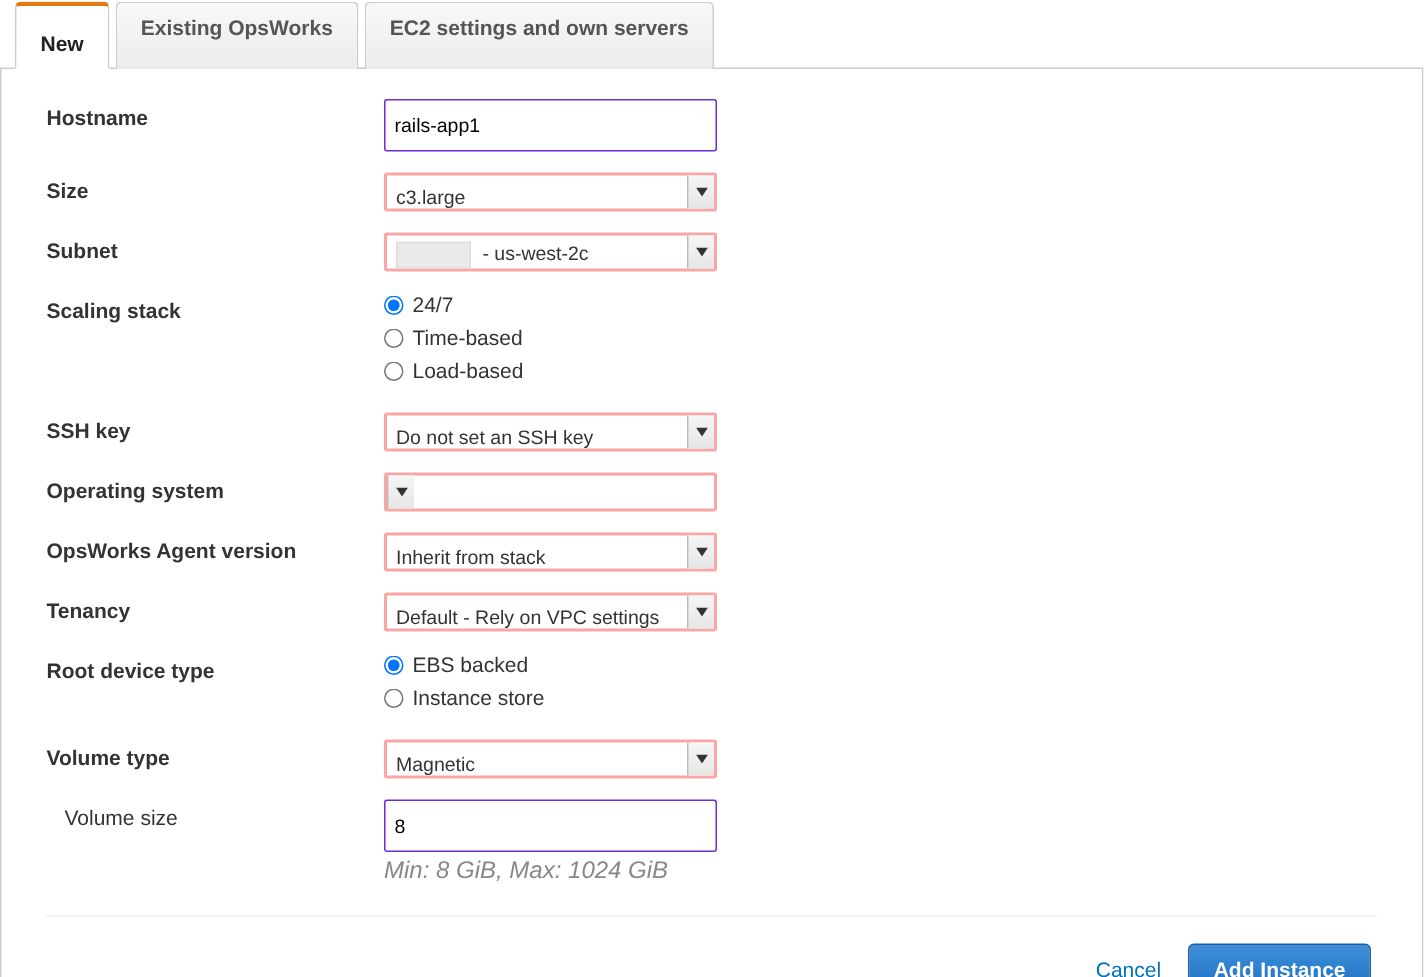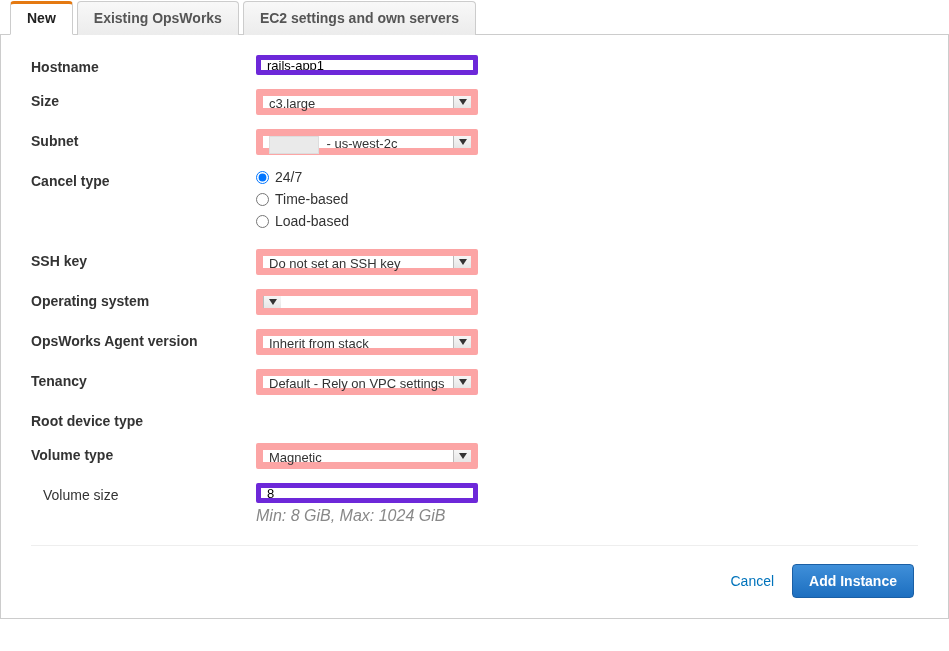--- a/index.html
+++ b/index.html
@@ -20,42 +20,42 @@
       cursor: pointer;
       margin-right: 4px;
       position: relative;
       bottom: -1px;
     }
     .tab.active {
       background: #fff;
       color: #222;
       border-top: 3px solid #e47911;
       border-bottom: 1px solid #fff;
-      padding-top: 6px;
+      padding-top: 17px;
     }
 
     .panel {
       border: 1px solid #ccc;
       border-top: none;
       padding: 20px 30px 20px 30px;
     }
 
     .form-row { display: flex; align-items: flex-start; margin-bottom: 14px; }
     .form-row.tight { margin-bottom: 6px; }
     .label-col { width: 225px; padding-top: 4px; font-weight: bold; font-size: 14px; color: #333; }
     .label-col.indent { padding-left: 12px; font-weight: normal; }
     .field-col { flex: 0 0 auto; }
 
     input[type="text"] {
-      width: 222px; height: 20px; padding: 3px 6px;
-      border: 5px solid #6d28d9; border-radius: 2px; font-size: 13px;
+      width: 222px; height: 35px; padding: 3px 6px;
+      border: 1px solid #6d28d9; border-radius: 2px; font-size: 13px;
     }
     .select-wrap {
-      width: 222px; height: 26px; border: 7px solid #fca5a5; border-radius: 2px;
-      display: flex; align-items: flex-start; background: #fff; position: relative;
+      width: 222px; height: 26px; border: 2px solid #fca5a5; border-radius: 2px;
+      display: flex; align-items: flex-end; background: #fff; position: relative;
     }
     .select-text { flex: 1; padding: 0 6px; font-size: 13px; white-space: nowrap; overflow: hidden; }
     .select-btn {
       width: 18px; height: 100%; border-left: 1px solid #bbb;
       background: linear-gradient(#f6f6f6, #e6e6e6);
       display: flex; align-items: center; justify-content: center;
     }
     .select-btn svg { width: 8px; height: 6px; }
 
     .subnet-chip {
@@ -123,21 +123,21 @@
           <div class="select-btn">
               <svg viewBox="0 0 8 6">
                 <polygon points="0,0 8,0 4,6" fill="#333"></polygon>
               </svg>
             </div>
         </div>
       </div>
     </div>
 
     <div class="form-row">
-      <div class="label-col">Cancel type</div>
+      <div class="label-col">Scaling stack</div>
       <div class="field-col">
         <label class="radio-line">
           <input type="radio" name="scaling" checked="" style="">
           <span>24/7</span>
         </label>
         <label class="radio-line">
           <input type="radio" name="scaling" style="">
           <span>Time-based</span>
         </label>
         <label class="radio-line">
@@ -197,20 +197,30 @@
               <svg viewBox="0 0 8 6">
                 <polygon points="0,0 8,0 4,6" fill="#333"></polygon>
               </svg>
             </div>
         </div>
       </div>
     </div>
 
     <div class="form-row">
       <div class="label-col">Root device type</div>
+      <div class="field-col">
+        <label class="radio-line">
+          <input type="radio" name="rootdev" checked="" style="">
+          <span>EBS backed</span>
+        </label>
+        <label class="radio-line">
+          <input type="radio" name="rootdev" style="">
+          <span>Instance store</span>
+        </label>
+      </div>
     </div>
 
     <div class="form-row">
       <div class="label-col">Volume type</div>
       <div class="field-col">
         <div class="select-wrap">
           <div class="select-text">Magnetic</div>
           <div class="select-btn">
               <svg viewBox="0 0 8 6">
                 <polygon points="0,0 8,0 4,6" fill="#333"></polygon>

